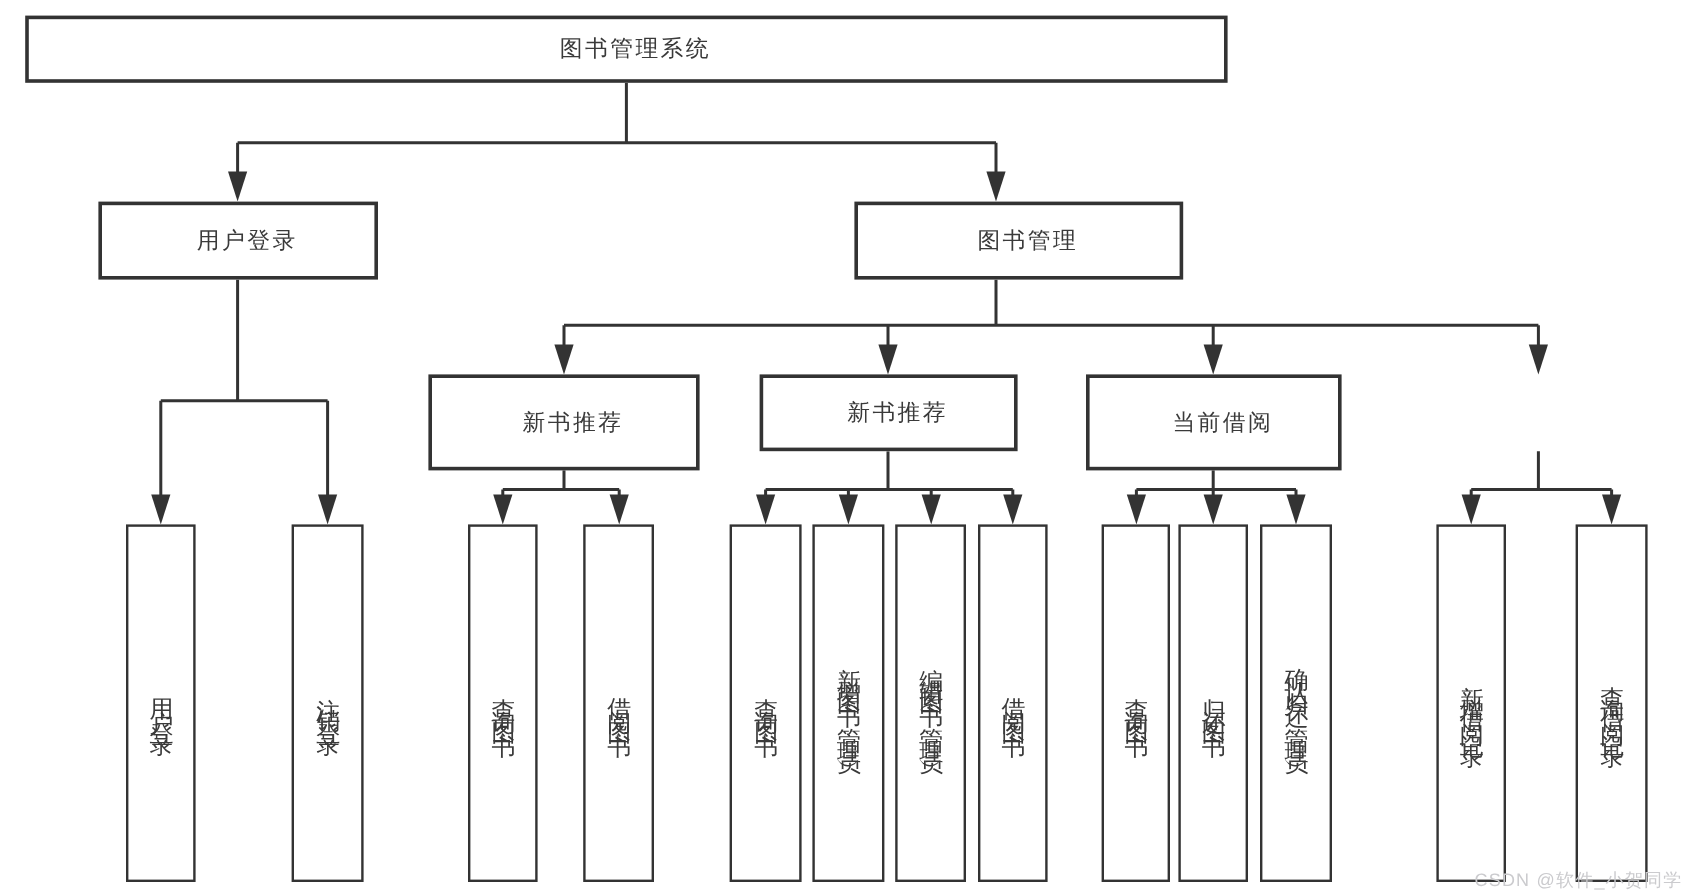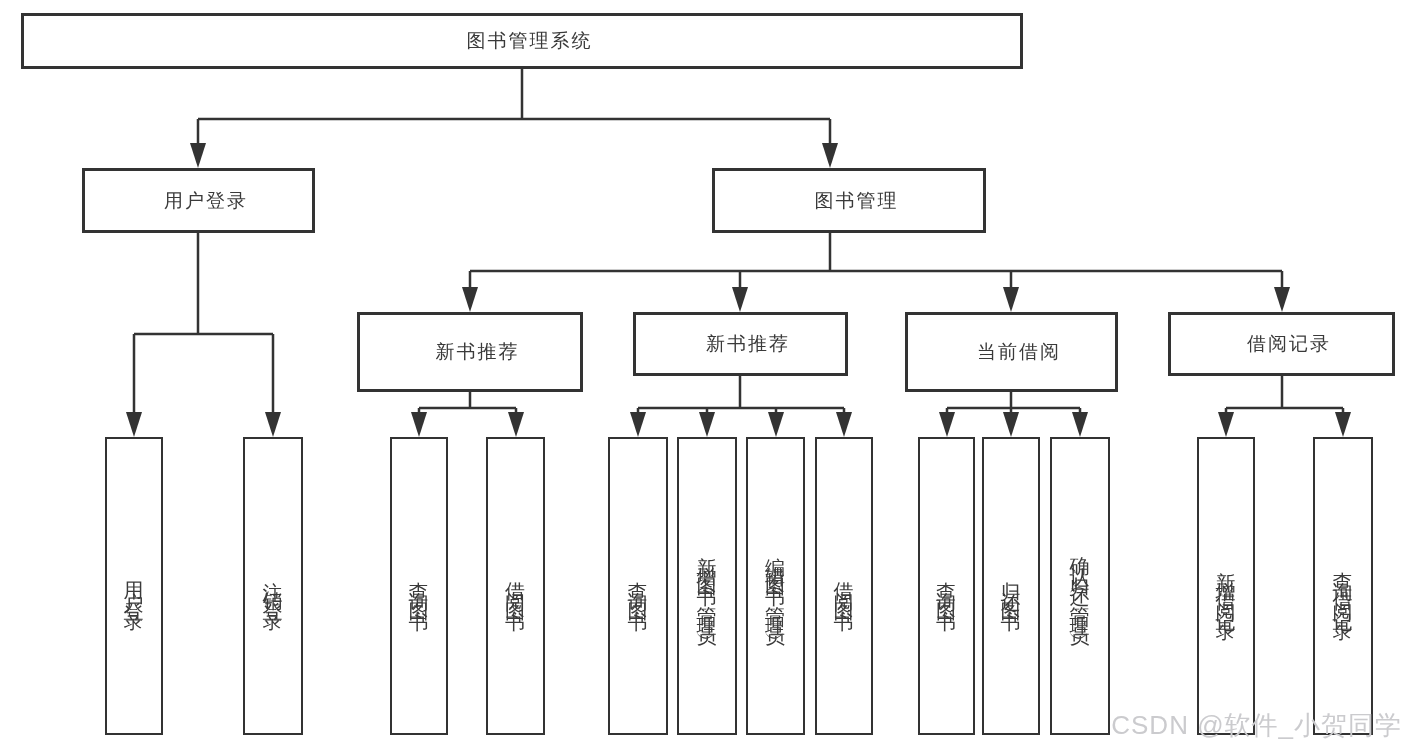--- a/index.html
+++ b/index.html
@@ -36,21 +36,21 @@
     white-space:nowrap;
     font-size:20px;
     line-height:1;
     letter-spacing:10px;
     color:var(--text);
   }
   .watermark{
     position:absolute;
     right:3px;bottom:4px;
     z-index:10;
-    font-size:26px;
+    font-size:15px;
     letter-spacing:1px;
     color:var(--watermark);
   }
 </style>
 </head>
 <body>
 
 <div class="stage">
 
   <svg class="wires" width="1405" height="747" viewBox="0 0 1405 747">
@@ -109,23 +109,20 @@
 
   <div class="node hbox" style="left:357px;top:312px;width:226px;height:80px;">
     <span>新书推荐</span>
   </div>
   <div class="node hbox" style="left:633px;top:312px;width:215px;height:64px;">
     <span>新书推荐</span>
   </div>
   <div class="node hbox" style="left:905px;top:312px;width:213px;height:80px;">
     <span>当前借阅</span>
   </div>
-  <div class="node hbox" style="left:1168px;top:312px;width:227px;height:64px;">
-    <span>借阅记录</span>
-  </div>
 
   <div class="node vbox" style="left:105px;top:437px;width:58px;height:298px;">
     <span class="vtext">用户登录</span>
   </div>
   <div class="node vbox" style="left:243px;top:437px;width:60px;height:298px;">
     <span class="vtext">注销登录</span>
   </div>
 
   <div class="node vbox" style="left:390px;top:437px;width:58px;height:298px;">
     <span class="vtext">查询图书</span>

